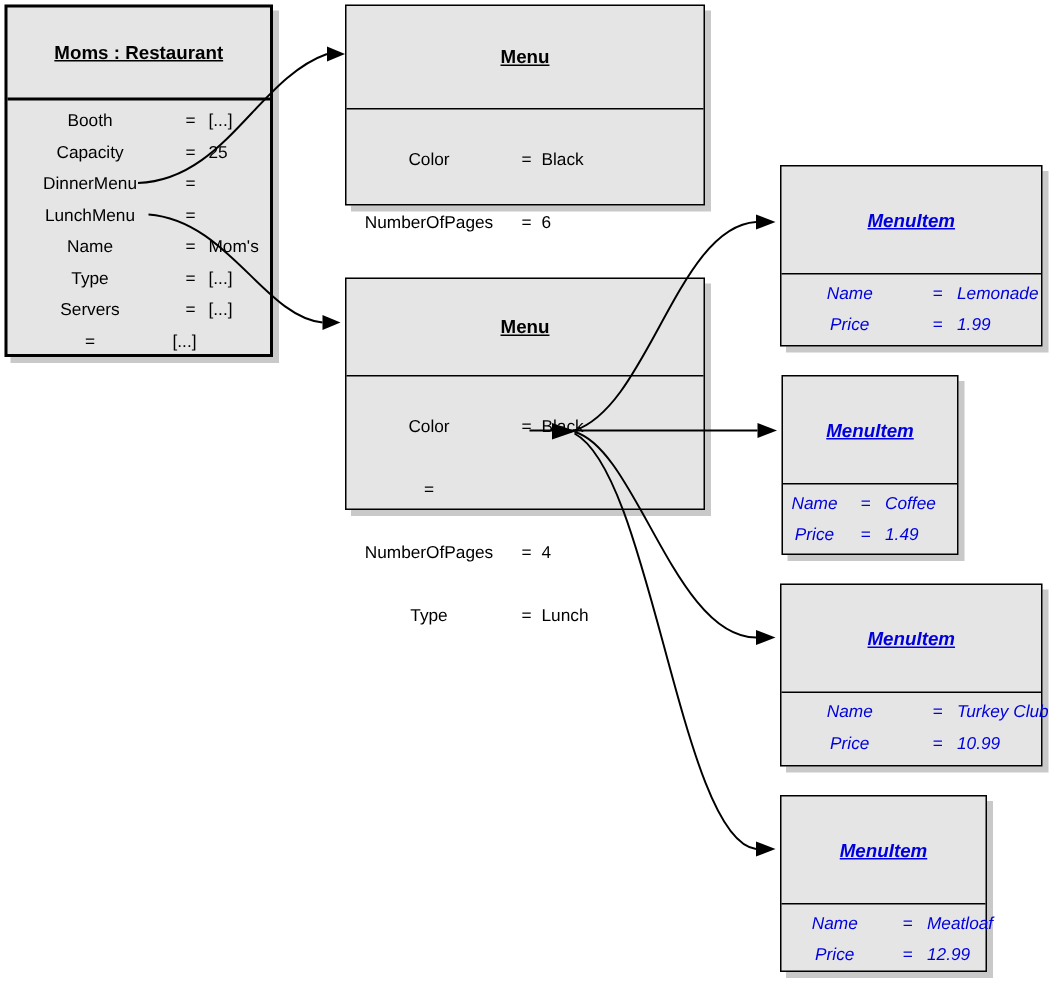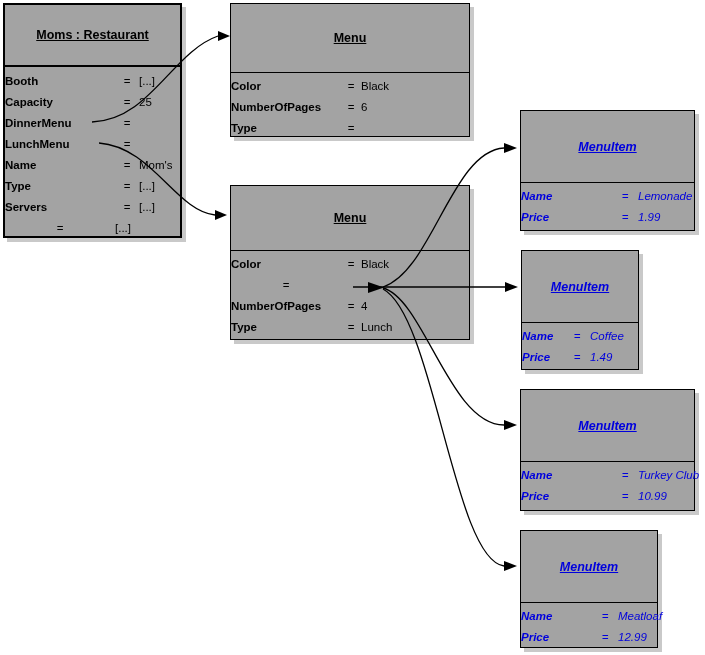--- a/index.html
+++ b/index.html
@@ -1,19 +1,19 @@
 <!DOCTYPE html>
 <html><head>
 <meta charset="utf-8">
 <style>
   html,body { margin:0; padding:0; background:#fff; font-family:"Liberation Sans", sans-serif; }
   .canvas { position:relative; width:705px; height:655px; background:#ffffff; overflow:hidden; }
 
   .uml-box {
-    position:absolute; box-sizing:border-box; background:#a3a3a3;
+    position:absolute; box-sizing:border-box; background:#e5e5e5;
     border:1.5px solid #000; box-shadow:4px 4px 0 #c9c9c9;
   }
   .uml-box.restaurant { border-width:2px; }
 
   .hdr {
     box-sizing:border-box; display:flex; align-items:center; justify-content:center;
     border-bottom:1.5px solid #000;
   }
   .restaurant .hdr { border-bottom-width:2px; }
 
@@ -21,26 +21,26 @@
     font-size:12.5px; font-weight:bold; text-decoration:underline; color:#000;
     white-space:nowrap;
   }
   .blue-title { color:#0000dd; font-style:italic; }
 
   .attrs { box-sizing:border-box; padding-top:3px; }
   .restaurant .attrs { padding-top:4px; }
 
   .row { display:grid; height:21px; line-height:21px; font-size:11.5px; color:#000; white-space:nowrap; }
   .restaurant .row { grid-template-columns:110px 24px 1fr; }
-  .menu .row       { grid-template-columns:110px 20px 1fr; }
+  .menu .row       { grid-template-columns:110px 20px 1fr;margin-top:21px; }
   .mi-a .row       { grid-template-columns:91px 26px 1fr; }
   .mi-b .row       { grid-template-columns:42px 26px 1fr; }
   .mi-c .row       { grid-template-columns:71px 26px 1fr; }
 
-  .lbl { text-align:left;font-weight:bold; }
+  .lbl { text-align:center; }
   .eq  { text-align:center; }
   .val { text-align:left; }
   .blue { color:#0000dd; font-style:italic; }
 
   .overlay { position:absolute; left:0; top:0; width:705px; height:655px; pointer-events:none; }
   .overlay path { fill:none; stroke:#000; stroke-width:1.3; }
   .overlay polygon { fill:#000; stroke:none; }
 
   
   .b-restaurant { left:3px;  top:3px;   width:179px; height:235px; }

